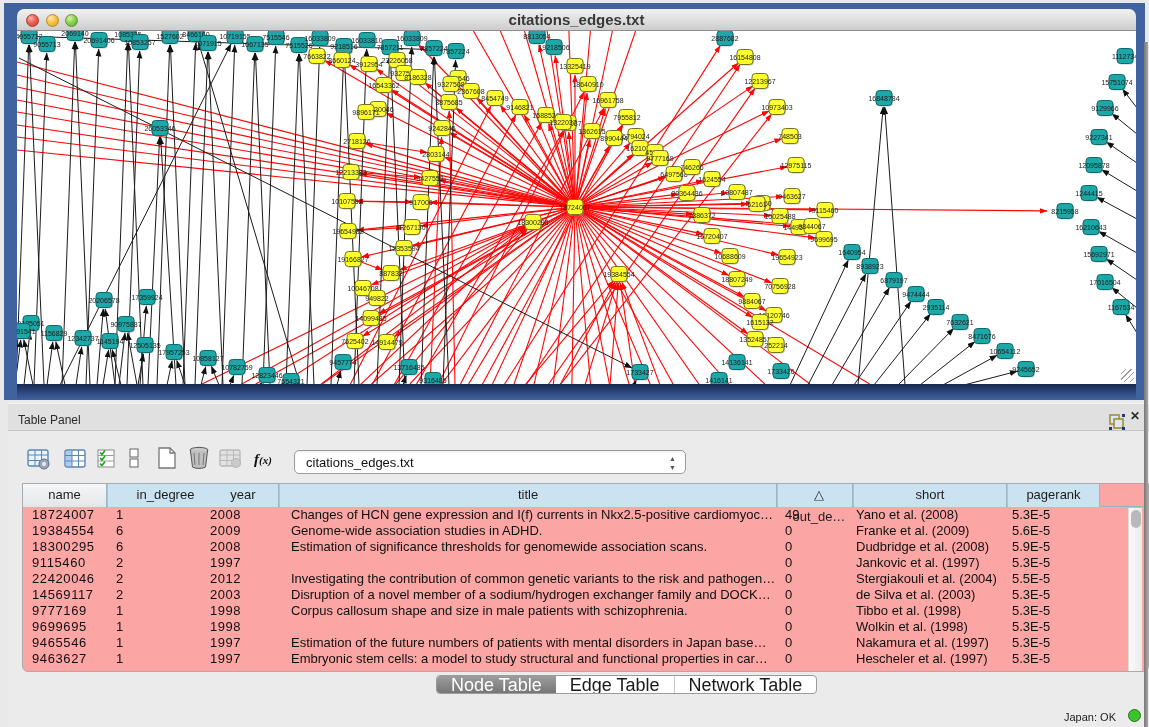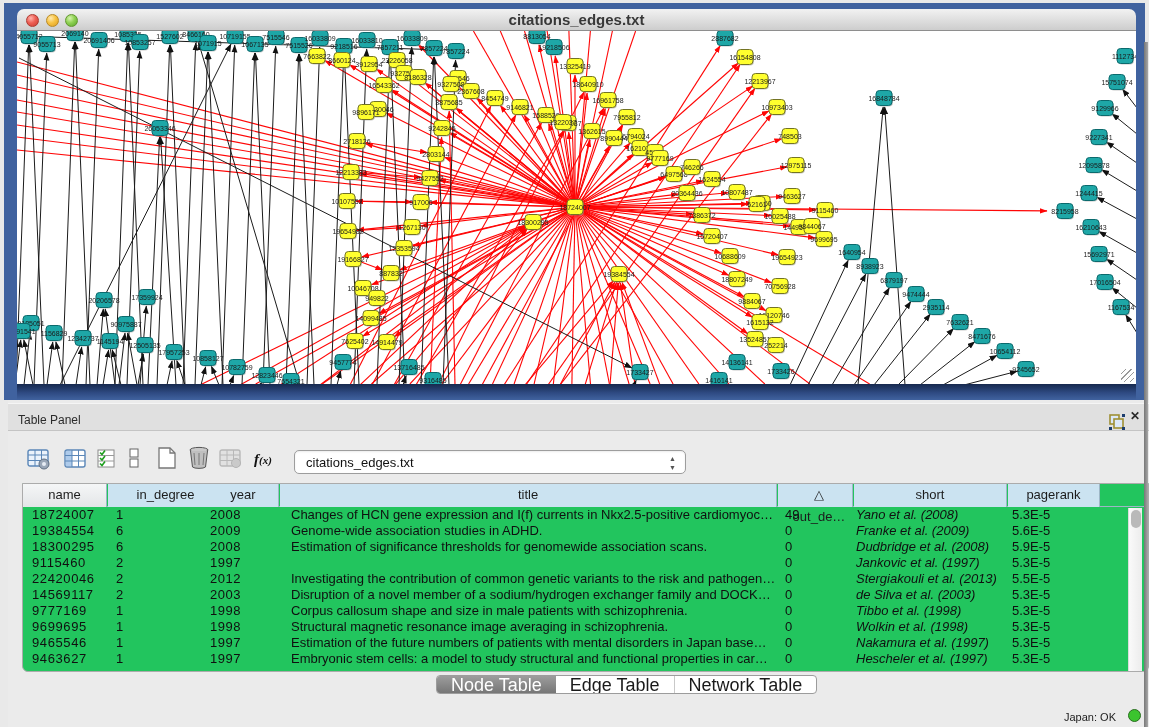--- a/index.html
+++ b/index.html
@@ -18,39 +18,39 @@
 #rightstrip { position:absolute; left:1144px; top:42px; width:4px; height:685px; background:linear-gradient(90deg,#777777,#a8a8a8); z-index:9; }
 #tpanel { position:absolute; left:8px; top:400px; width:1149px; height:327px; background:#ebebeb; }
 #tphead { position:absolute; left:0; top:3px; width:1149px; height:28px; background:#e0e0e0; border-top:1px solid #f5f5f5; border-bottom:1px solid #c4c4c4; }
 #tphead span { position:absolute; left:10px; top:9px; font-size:12px; color:#2b2b2b; }
 #closex { position:absolute; left:1122px; top:4px; font-size:16px; font-weight:bold; color:#000; }
 #floatic { position:absolute; left:1101px; top:10px; }
 #toolbar { position:absolute; left:0; top:31px; width:1149px; height:52px; }
 #combo { position:absolute; left:286px; top:19px; width:392px; height:24px; background:#fff; border:1px solid #9d9d9d; border-radius:5px; box-shadow:inset 0 1px 2px rgba(0,0,0,.08); }
 #combo span { position:absolute; left:11px; top:4px; font-size:13px; color:#111; }
 #combo .ud { position:absolute; right:9px; top:3px; font-size:7px; color:#555; line-height:9px; text-align:center;}
-#tablebox { position:absolute; left:14px; top:83px; width:1127px; height:189px; background:#22c55e; border:1px solid #ababab; border-radius:0 0 6px 6px; overflow:hidden; }
+#tablebox { position:absolute; left:14px; top:83px; width:1127px; height:189px; background:#fca5a5; border:1px solid #ababab; border-radius:0 0 6px 6px; overflow:hidden; }
 #thead { position:relative; height:23px; border-bottom:1px solid #9db6c6; }
 #thead div { position:absolute; top:0; height:23px; background:#cbe3f1; border-right:1px solid #9db6c6; font-size:13px; color:#1c1c1c; text-align:center; line-height:22px; }
 #thead .h0 { left:0; width:84px;  background:linear-gradient(#f5f6f7,#e3e6e8); }
 #thead .h1 { left:85px; width:116px; }
 #thead .h2 { left:185px; width:71px; }
 #thead .h3 { left:257px; width:497px; }
 #thead .h4 { left:755px; width:75px;padding-left:8px; }
 #thead .h5 { left:831px; width:153px; }
 #thead .h6 { left:985px; width:92px; }
 #tbody { position:relative; font-size:13px; color:#101010; }
 .tr { position:relative; height:16px; line-height:16px; white-space:nowrap; }
 .tr div { position:absolute; top:0; height:16px; overflow:hidden; }
 .c0 { left:9px; width:76px; letter-spacing:0.6px; }
 .c1 { left:93px; width:90px; }
 .c2 { left:187px; width:68px; letter-spacing:0.5px; }
 .c3 { left:268px; width:486px; }
 .c4 { left:762px; width:68px; }
-.c5 { left:833px; width:152px;font-style:italic; }
+.c5 { left:833px; width:152px; }
 .c6 { left:989px; width:88px; }
 #vscroll { position:absolute; left:1105px; top:24px; width:14px; height:168px; background:linear-gradient(90deg,#fafafa,#ececec); border-left:1px solid #dcdcdc;}
 #vthumb { position:absolute; left:2px; top:2px; width:10px; height:18px; background:#b9b9b9; border-radius:5px; }
 #tabs { position:absolute; left:428px; top:275px; height:19px; display:flex; border:1px solid #9c9c9c; border-radius:4px; overflow:hidden; background:#fff; }
 #tabs div { font-size:18px; line-height:17px; padding:1px 14px; color:#1a1a1a; }
 #tabs .sel { background:linear-gradient(#9d9d9d,#767676); color:#fff; }
 #tabs .sep { border-left:1px solid #c9c9c9; }
 #memok { position:absolute; left:1056px; top:311px; font-size:11px; color:#222; }
 #memdot { position:absolute; left:1120px; top:309px; width:13px; height:13px; border-radius:50%; background:#3bc42e; border:1.5px solid #2a6e1f; }
 </style></head>
@@ -836,21 +836,21 @@
             <div class="c4">0</div>
             <div class="c5">Jankovic et al. (1997)</div>
             <div class="c6">5.3E-5</div>
           </div>
 <div class="tr">
             <div class="c0">22420046</div>
             <div class="c1">2</div>
             <div class="c2">2012</div>
             <div class="c3">Investigating the contribution of common genetic variants to the risk and pathogen…</div>
             <div class="c4">0</div>
-            <div class="c5">Stergiakouli et al. (2013)</div>
+            <div class="c5">Stergiakouli et al. (2004)</div>
             <div class="c6">5.5E-5</div>
           </div>
 <div class="tr">
             <div class="c0">14569117</div>
             <div class="c1">2</div>
             <div class="c2">2003</div>
             <div class="c3">Disruption of a novel member of a sodium/hydrogen exchanger family and DOCK…</div>
             <div class="c4">0</div>
             <div class="c5">de Silva et al. (2003)</div>
             <div class="c6">5.3E-5</div>
@@ -861,21 +861,20 @@
             <div class="c2">1998</div>
             <div class="c3">Corpus callosum shape and size in male patients with schizophrenia.</div>
             <div class="c4">0</div>
             <div class="c5">Tibbo et al. (1998)</div>
             <div class="c6">5.3E-5</div>
           </div>
 <div class="tr">
             <div class="c0">9699695</div>
             <div class="c1">1</div>
             <div class="c2">1998</div>
-            <div class="c3">Structural magnetic resonance image averaging in schizophrenia.</div>
             <div class="c4">0</div>
             <div class="c5">Wolkin et al. (1998)</div>
             <div class="c6">5.3E-5</div>
           </div>
 <div class="tr">
             <div class="c0">9465546</div>
             <div class="c1">1</div>
             <div class="c2">1997</div>
             <div class="c3">Estimation of the future numbers of patients with mental disorders in Japan base…</div>
             <div class="c4">0</div>

